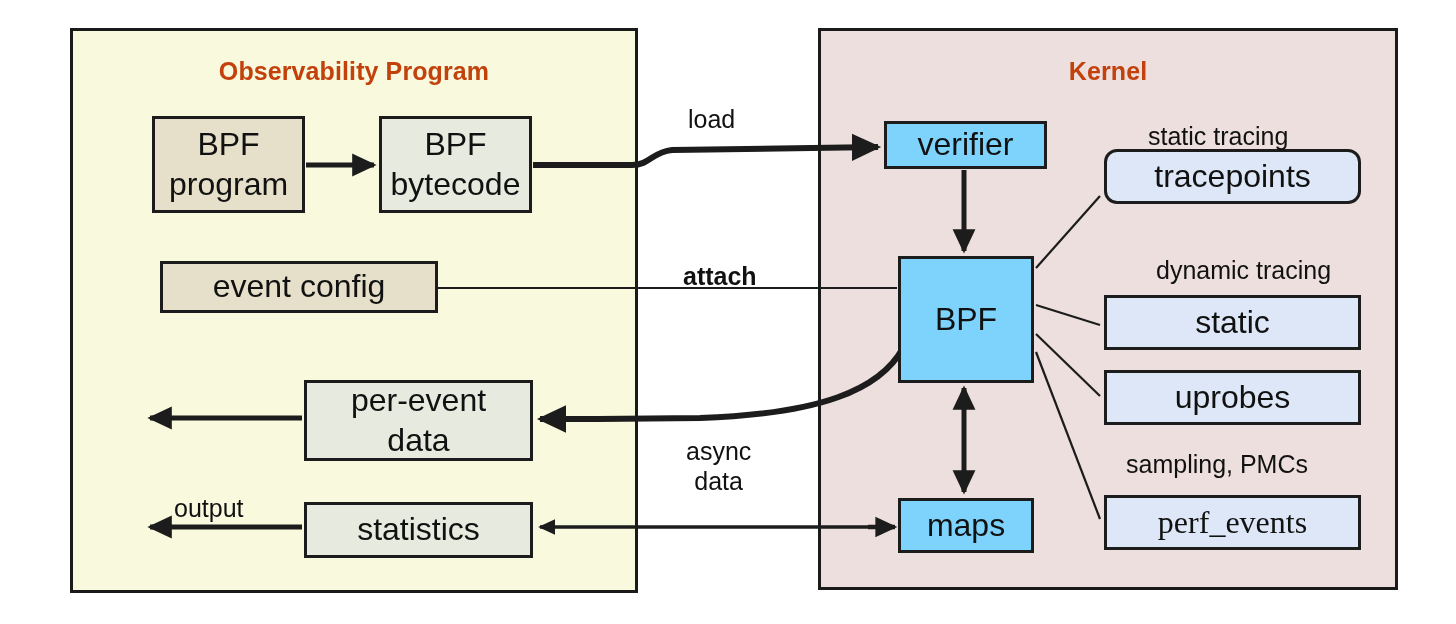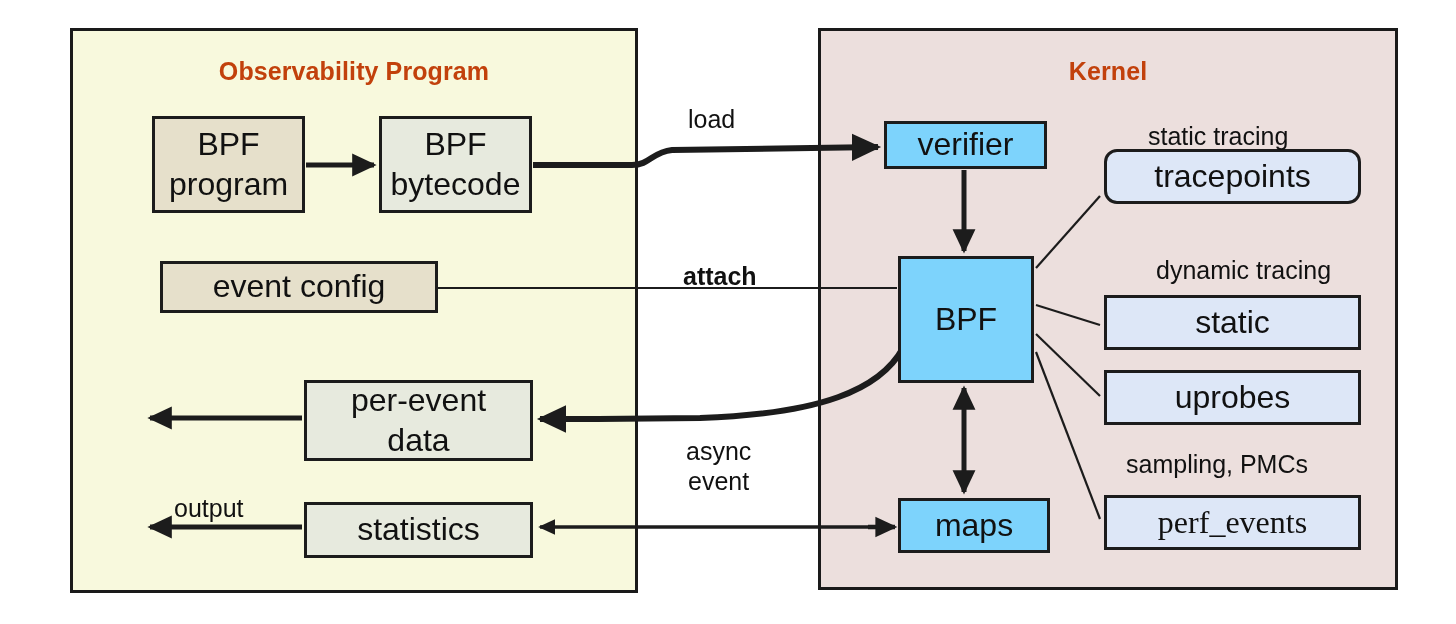--- a/index.html
+++ b/index.html
@@ -63,21 +63,21 @@
   
   #n-bpf-program { left: 152px; top: 116px; width: 153px; height: 97px; }
   #n-bpf-bytecode{ left: 379px; top: 116px; width: 153px; height: 97px; }
   #n-event-config{ left: 160px; top: 261px; width: 278px; height: 52px; }
   #n-per-event   { left: 304px; top: 380px; width: 229px; height: 81px; }
   #n-statistics  { left: 304px; top: 502px; width: 229px; height: 56px; text-align: right; }
 
   
   #n-verifier    { left: 884px; top: 121px; width: 163px; height: 48px; }
   #n-bpf         { left: 898px; top: 256px; width: 136px; height: 127px; }
-  #n-maps        { left: 898px; top: 498px; width: 152px; height: 55px; }
+  #n-maps        { left: 898px; top: 498px; width: 136px; height: 55px; }
   #n-tracepoints { left: 1104px; top: 149px; width: 257px; height: 55px; border-radius: 13px; }
   #n-kprobes     { left: 1104px; top: 295px; width: 257px; height: 55px; }
   #n-uprobes     { left: 1104px; top: 370px; width: 257px; height: 55px; }
   #n-perf-events { left: 1104px; top: 495px; width: 257px; height: 55px; font-family: Liberation Serif, serif; }
 
   
   .flabel {
     position: absolute;
     font-size: 25px;
     color: #111;
@@ -203,21 +203,21 @@
 
   <div class="node blue" id="n-perf-events">
     <span style="white-space:pre-line">perf_events</span>
   </div>
 
   <div class="flabel" id="l-load">load</div>
 
   <div class="flabel" id="l-attach">attach</div>
 
   <div class="flabel" id="l-async" style="white-space:pre-line">async
-event</div>
+data</div>
 
   <div class="flabel" id="l-output">output</div>
 
   <div class="flabel" id="l-static">static tracing</div>
 
   <div class="flabel" id="l-dynamic">dynamic tracing</div>
 
   <div class="flabel" id="l-sampling">sampling, PMCs</div>
 
 </div>

